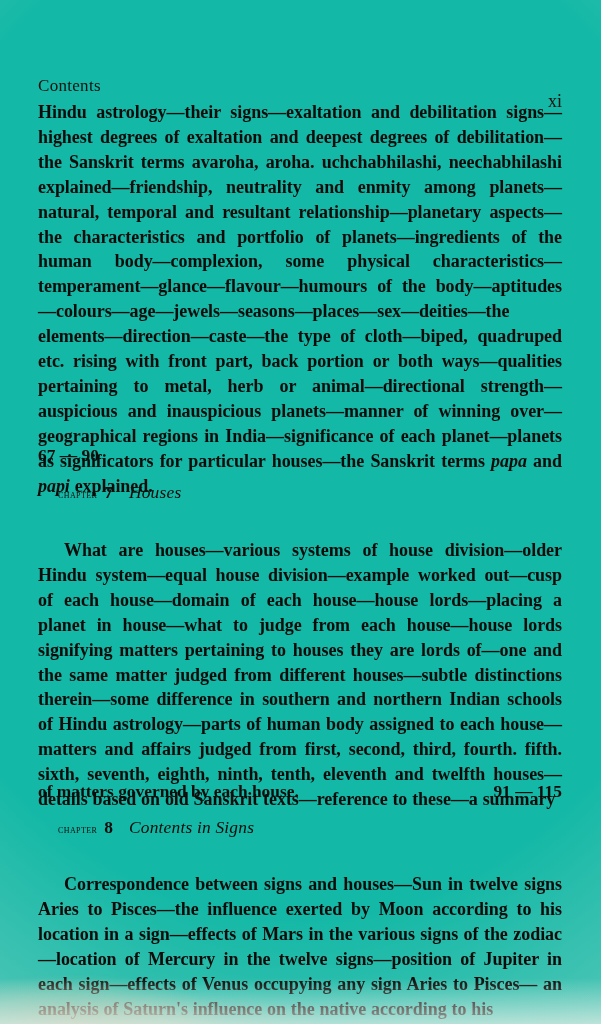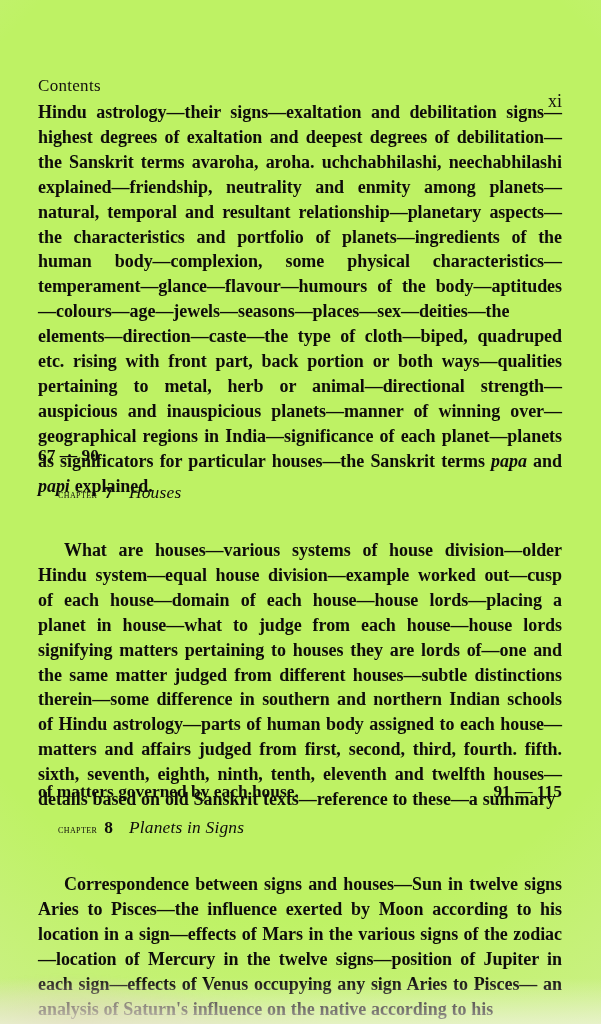--- a/index.html
+++ b/index.html
@@ -8,21 +8,21 @@
     background: #ffffff;
   }
   body {
     font-family: "Liberation Serif", "DejaVu Serif", serif;
   }
   #page {
     position: relative;
     width: 601px;
     height: 1024px;
     overflow: hidden;
-    background: #bef264;
+    background: #14b8a6;
   }
   
   #paper-tone {
     position: absolute;
     inset: 0;
     background:
       radial-gradient(130% 90% at 50% 40%, rgba(255,255,255,0) 55%, rgba(238,235,226,0.55) 100%);
     pointer-events: none;
   }
   #bottom-smudge {
@@ -166,21 +166,21 @@
     </div>
 
     <div class="para indent" style="top:530px;">What are houses—various systems of house division—older Hindu system—equal house division—example worked out—cusp of each house—domain of each house—house lords—placing a planet in house—what to judge from each house—house lords signifying matters pertaining to houses they are lords of—one and the same matter judged from different houses—subtle distinctions therein—some difference in southern and northern Indian schools of Hindu astrology—parts of human body assigned to each house—matters and affairs judged from first, second, third, fourth. fifth. sixth, seventh, eighth, ninth, tenth, eleventh and twelfth houses—details based on old Sanskrit texts—reference to these—a summary</div>
 
     <div class="lastline-wrap" style="top:779px;">
       <span class="ll-text">of matters governed by each house.</span>
       <span class="ll-folio">91 — 115</span>
     </div>
 
     <div class="chapline" style="top:817px;">
-      <span class="chap-word">Chapter</span><span class="chap-num">8</span><span class="chap-title">Planets in Signs</span>
+      <span class="chap-word">Chapter</span><span class="chap-num">8</span><span class="chap-title">Contents in Signs</span>
     </div>
 
     <div class="para indent" style="top:864px;">Correspondence between signs and houses—Sun in twelve signs Aries to Pisces—the influence exerted by Moon according to his location in a sign—effects of Mars in the various signs of the zodiac—location of Mercury in the twelve signs—position of Jupiter in each sign—effects of Venus occupying any sign Aries to Pisces— an analysis of Saturn's influence on the native according to his</div>
 
   </div>
 
   <div id="bottom-smudge"></div>
   <div id="bottom-fade"></div>
 
 </div>

